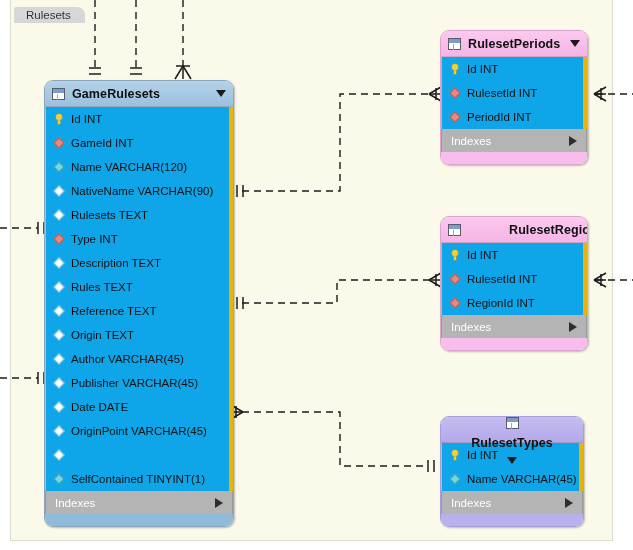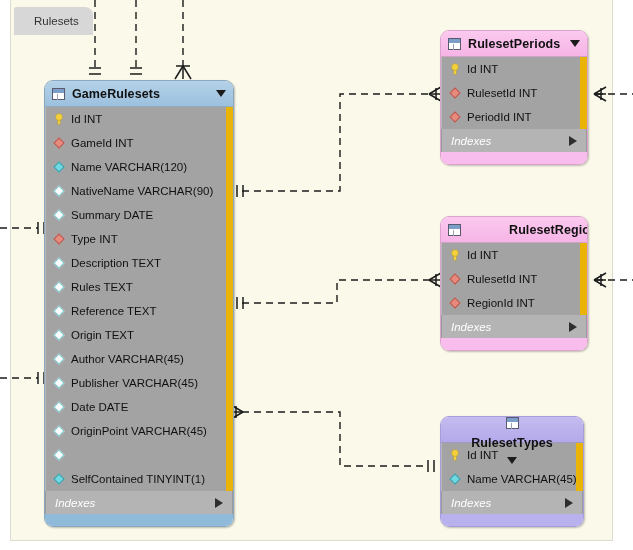--- a/index.html
+++ b/index.html
@@ -31,22 +31,22 @@
     position: absolute;
     inset: 0;
     background: #ffffff;
   }
 
   
   .tab {
     position: absolute;
     left: 14px;
     top: 7px;
-    height: 28px;
-    padding: 0 14px 0 20px;
+    height: 16px;
+    padding: 0 14px 0 12px;
     background: #d7d7d7;
     border-radius: 2px 8px 0 0;
     display: flex;
     align-items: center;
     font-size: 11.5px;
     color: #333;
     z-index: 5;
   }
 
   
@@ -109,23 +109,23 @@
   }
   .caret {
     width: 0; height: 0;
     border-left: 5.5px solid transparent;
     border-right: 5.5px solid transparent;
     border-top: 7px solid #1b1b1b;
     flex: none;
   }
 
   .tbl-body {
-    background: #a3a3a3;
+    background: #0ea5e9;
     border-left: 1px solid #b8b8b8;
-    border-right: 7px solid #eab308;
+    border-right: 4px solid #eab308;
   }
   .row {
     height: 24px;
     display: flex;
     align-items: center;
     padding-left: 7px;
     gap: 6px;
     font-size: 11.5px;
     color: #111;
     white-space: nowrap;
@@ -165,21 +165,21 @@
     background: #b4b4b4;
     border-left: 1px solid #9a9a9a;
     border-right: 1px solid #9a9a9a;
     display: flex;
     align-items: center;
     padding: 0 9px 0 9px;
     font-size: 11.5px;
     color: #ffffff;
     box-sizing: border-box;
   }
-  .tbl-idx .lbl { flex: 1; font-style: italic; }
+  .tbl-idx .lbl { flex: 1; }
   .tri {
     width: 0; height: 0;
     border-top: 5px solid transparent;
     border-bottom: 5px solid transparent;
     border-left: 8px solid #2e2e2e;
   }
   .tbl-ft { height: 12px; }
 
   
   #t-gamerulesets          { left: 44px;  top: 80px;  width: 190px; }
@@ -335,21 +335,21 @@
     <div class="row">
         <span class="mk mk-cyan">
           <i class="dia"></i>
         </span>
         <span>NativeName VARCHAR(90)</span>
       </div>
     <div class="row">
         <span class="mk mk-cyan">
           <i class="dia"></i>
         </span>
-        <span>Summary DATE</span>
+        <span>Rulesets TEXT</span>
       </div>
     <div class="row">
         <span class="mk mk-red">
           <i class="dia"></i>
         </span>
         <span>Type INT</span>
       </div>
     <div class="row">
         <span class="mk mk-cyan">
           <i class="dia"></i>

